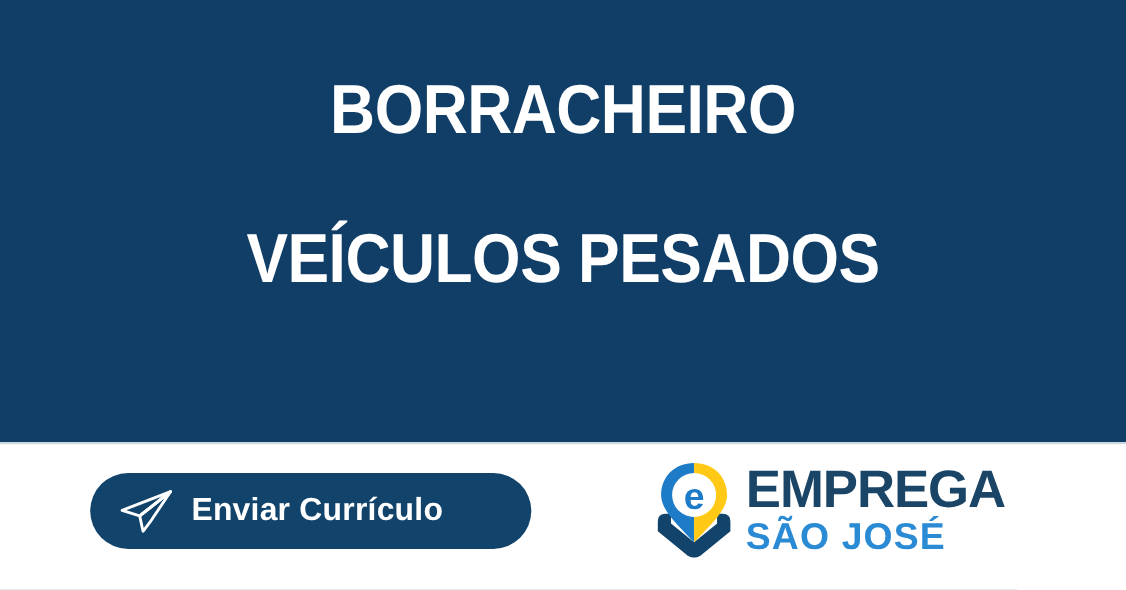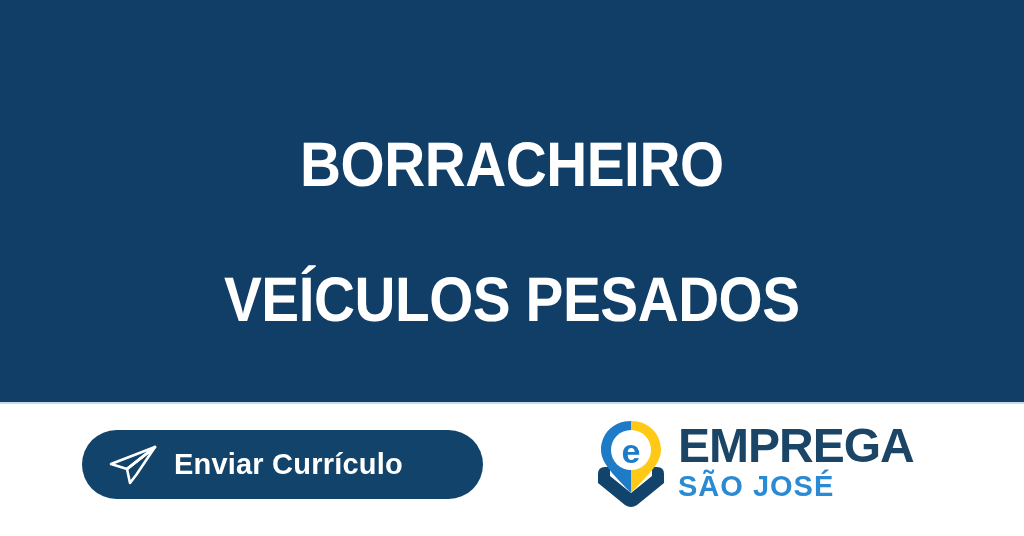--- a/index.html
+++ b/index.html
@@ -28,21 +28,21 @@
     position: absolute;
     left: 0;
     top: 0;
     width: 1024px;
     height: 402px;
     background: #103E66;
     box-sizing: border-box;
     display: flex;
     flex-direction: column;
     align-items: center;
-    justify-content: flex-end;
+    justify-content: flex-start;
   }
   .banner-divider {
     position: absolute;
     left: 0;
     top: 402px;
     width: 1024px;
     height: 2px;
     background: #ccd9e3;
   }
 
@@ -136,21 +136,21 @@
     font-family: "Liberation Sans", sans-serif;
     font-weight: bold;
     font-size: 48px;
     line-height: 0.98;
     letter-spacing: -1px;
   }
   .logo-saojose {
     color: #2A8BD4;
     font-family: "Liberation Sans", sans-serif;
     font-weight: bold;
-    font-size: 29px;
+    font-size: 34px;
     line-height: 1.05;
     letter-spacing: 1px;
     margin-top: 2px;
   }
 </style>
 </head>
 <body>
 
 <div class="card">
 

